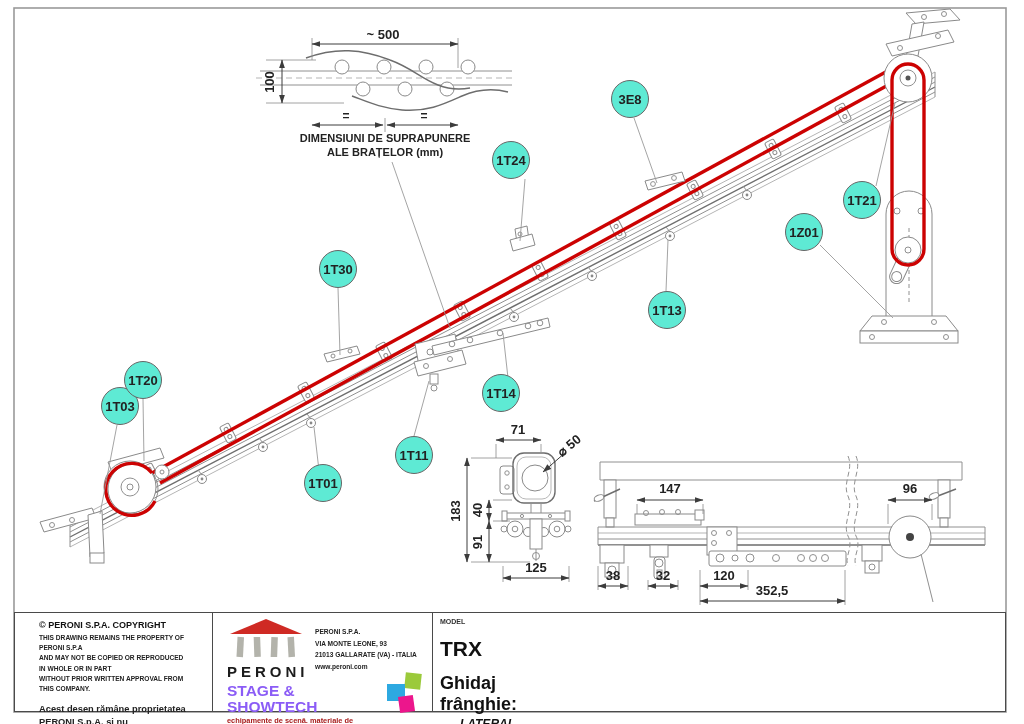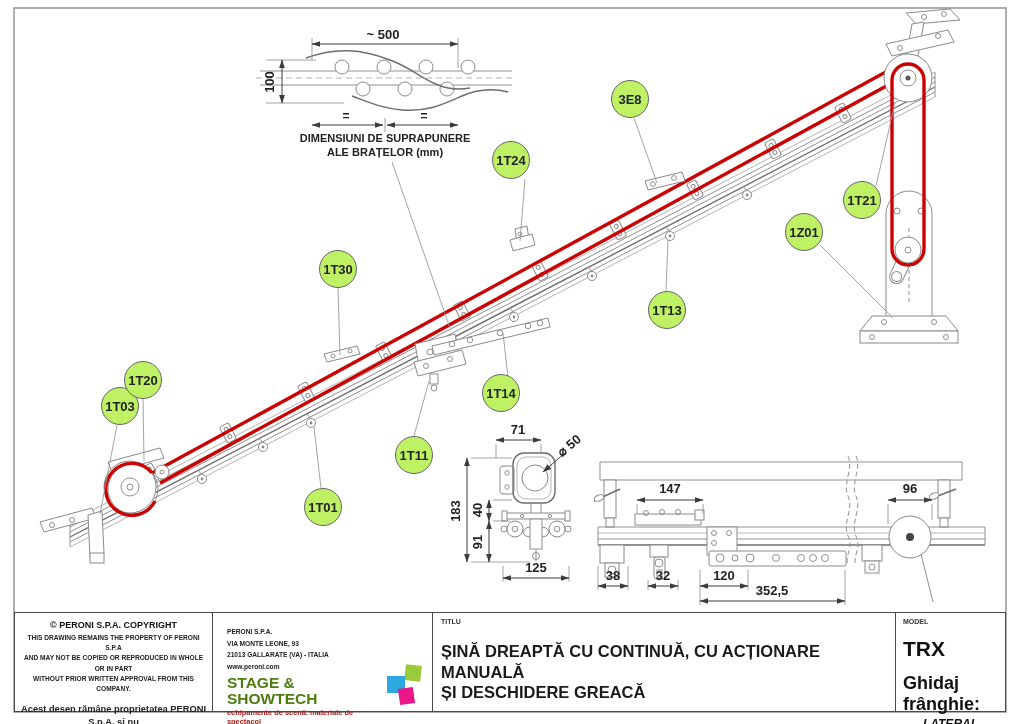--- a/index.html
+++ b/index.html
@@ -4,39 +4,39 @@
 <style>
   html,body{margin:0;padding:0;background:#ffffff;}
   body{width:1024px;height:724px;overflow:hidden;font-family:"Liberation Sans",sans-serif;}
   #page{position:relative;width:1024px;height:692px;background:#fff;}
   svg text{font-family:"Liberation Sans",sans-serif;}
   .dimtxt{font-size:13px;font-weight:bold;fill:#222;}
   .captxt{font-size:11px;font-weight:bold;fill:#222;}
   .eqtxt{font-size:12px;font-weight:bold;fill:#222;}
 
   .balloon{position:absolute;width:38px;height:38px;border:1.2px solid #666;border-radius:50%;
-    background:#bef264;display:flex;align-items:center;justify-content:center;
+    background:#5eead4;display:flex;align-items:center;justify-content:center;
     font-size:13px;font-weight:bold;color:#222;box-sizing:border-box;}
 
   
   #titleblock{position:absolute;left:14px;top:612px;width:992px;height:100px;
     border:1px solid #4a4a4a;background:#fff;display:flex;box-sizing:border-box;}
   .tb-cell{box-sizing:border-box;border-right:1px solid #4a4a4a;position:relative;}
   .tb-cell:last-child{border-right:none;}
-  #tb-copy{width:198px;padding:7px 4px;text-align:center;}
+  #tb-copy{width:198px;padding:7px 24px;}
   #tb-copy .head{font-size:9px;font-weight:bold;color:#111;margin-bottom:3px;}
   #tb-copy .en{font-size:6.6px;font-weight:600;color:#222;line-height:1.55;}
   #tb-copy .ro{font-size:9.3px;font-weight:600;color:#222;line-height:1.32;margin-top:9px;}
   #tb-logo{width:220px;padding:5px 8px 4px 14px;}
   .logo-row{display:flex;align-items:flex-start;}
   .logo-mark{width:78px;margin-right:10px;text-align:center;}
   .logo-word{font-size:15px;font-weight:bold;letter-spacing:4px;color:#1c1c1c;margin-top:1px;}
   .addr{font-size:6.6px;font-weight:600;color:#222;line-height:1.75;padding-top:8px;}
   .sst-row{display:flex;align-items:flex-start;margin-top:3px;}
-  .sst{font-size:15.5px;font-weight:800;color:#4d7c0f;letter-spacing:0px;line-height:1;}
+  .sst{font-size:15.5px;font-weight:800;color:#8b5cf6;letter-spacing:0px;line-height:1;}
   .tagline{font-size:7.4px;font-weight:bold;color:#a81d1d;margin-top:2px;}
   .squares{position:relative;width:40px;height:42px;margin-left:6px;margin-top:-12px;}
   .sq{position:absolute;}
   .sq-green{width:16px;height:16px;left:19px;top:2px;transform:rotate(6deg);}
   .sq-blue{width:18px;height:17px;left:1px;top:13px;}
   .sq-magenta{width:15px;height:16px;left:13px;top:25px;transform:rotate(-8deg);}
   #tb-title{flex:1;padding:5px 8px;}
   .tb-label{font-size:7px;font-weight:bold;color:#333;}
   .title-main{font-size:16.5px;font-weight:bold;color:#1a1a1a;margin-top:16px;line-height:1.25;}
   #tb-model{width:109px;padding:5px 7px;}
@@ -467,64 +467,67 @@
 <div class="balloon" style="left:101px;top:387px">1T03</div>
 <div class="balloon" style="left:124px;top:361px">1T20</div>
 <div class="balloon" style="left:319px;top:250px">1T30</div>
 <div class="balloon" style="left:492px;top:141px">1T24</div>
 <div class="balloon" style="left:611px;top:80px">3E8</div>
 <div class="balloon" style="left:843px;top:181px">1T21</div>
 <div class="balloon" style="left:785px;top:213px">1Z01</div>
 <div class="balloon" style="left:648px;top:291px">1T13</div>
 <div class="balloon" style="left:482px;top:374px">1T14</div>
 <div class="balloon" style="left:395px;top:436px">1T11</div>
-<div class="balloon" style="left:304px;top:488px">1T01</div>
+<div class="balloon" style="left:304px;top:464px">1T01</div>
 
 
 <div id="titleblock">
   <div class="tb-cell" id="tb-copy">
     <div class="head">© PERONI S.P.A. COPYRIGHT</div>
     <div class="en">THIS DRAWING REMAINS THE PROPERTY OF PERONI S.P.A</div>
     <div class="en">AND MAY NOT BE COPIED OR REPRODUCED IN WHOLE OR IN PART</div>
     <div class="en">WITHOUT PRIOR WRITTEN APPROVAL FROM THIS COMPANY.</div>
     <div class="ro">
       <div>Acest desen rămâne proprietatea PERONI S.p.A. și nu</div>
 
     </div>
   </div>
 
   <div class="tb-cell" id="tb-logo">
     <div class="logo-row">
+      <div class="logo-mark">
+        <svg width="72" height="40" viewBox="0 0 72 40">
+          <polygon points="36,1 72,16 0,16" fill="#cf2a24"></polygon>
+          <rect x="7" y="19" width="6.5" height="20" fill="#b3b3ab" transform="rotate(3 10 29)"></rect>
+          <rect x="24" y="19" width="6.5" height="20" fill="#b3b3ab" transform="rotate(-2 27 29)"></rect>
+          <rect x="41" y="19" width="6.5" height="20" fill="#b3b3ab" transform="rotate(2 44 29)"></rect>
+          <rect x="58" y="19" width="6.5" height="20" fill="#b3b3ab" transform="rotate(-3 61 29)"></rect>
+        </svg>
+        <div class="logo-word">PERONI</div>
+      </div>
       <div class="addr">
         <div>PERONI S.P.A.</div>
         <div>VIA MONTE LEONE, 93</div>
         <div>21013 GALLARATE (VA) - ITALIA</div>
         <div>www.peroni.com</div>
       </div>
     </div>
     <div class="sst-row">
       <div>
         <div class="sst">STAGE &amp; SHOWTECH</div>
         <div class="tagline">echipamente de scenă. materiale de spectacol</div>
       </div>
       <div class="squares">
         <div class="sq sq-green" style="background:#9bca3b"></div>
         <div class="sq sq-blue" style="background:#2da9e1"></div>
         <div class="sq sq-magenta" style="background:#ec168c"></div>
       </div>
     </div>
   </div>
 
-  <div class="tb-cell" id="tb-title">
-    <div class="tb-label">TITLU</div>
-    <div class="title-main">
-      <div>ȘINĂ DREAPTĂ CU CONTINUĂ, CU ACȚIONARE MANUALĂ</div>
-      <div>ȘI DESCHIDERE GREACĂ</div>
-    </div>
-  </div>
 
   <div class="tb-cell" id="tb-model">
     <div class="tb-label">MODEL</div>
     <div class="model-code">TRX</div>
     <div class="guide-label">Ghidaj frânghie:</div>
     <div class="guide-value">LATERAL</div>
   </div>
 </div>
 
 </div>

